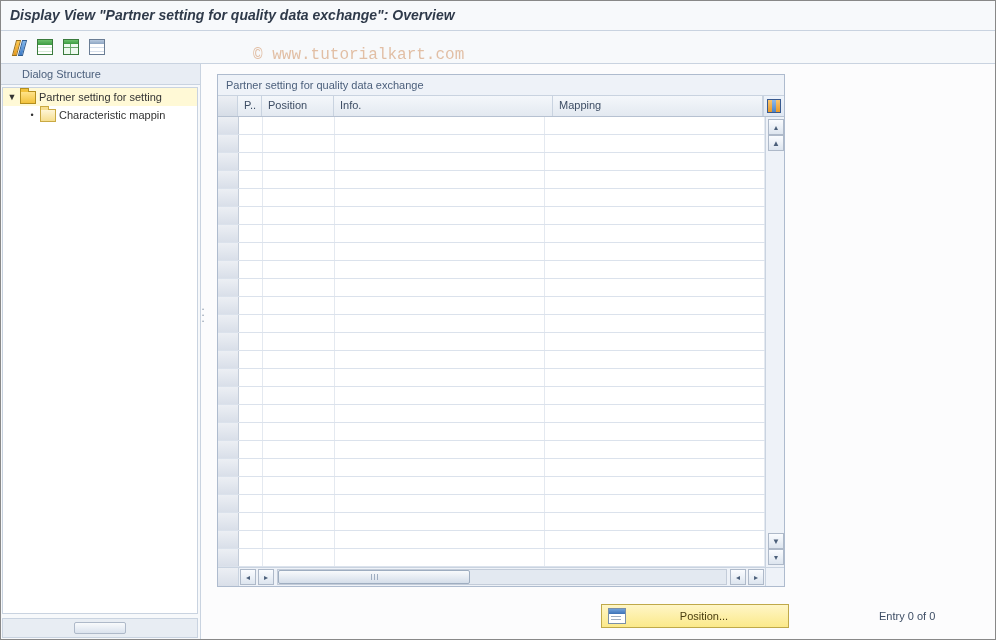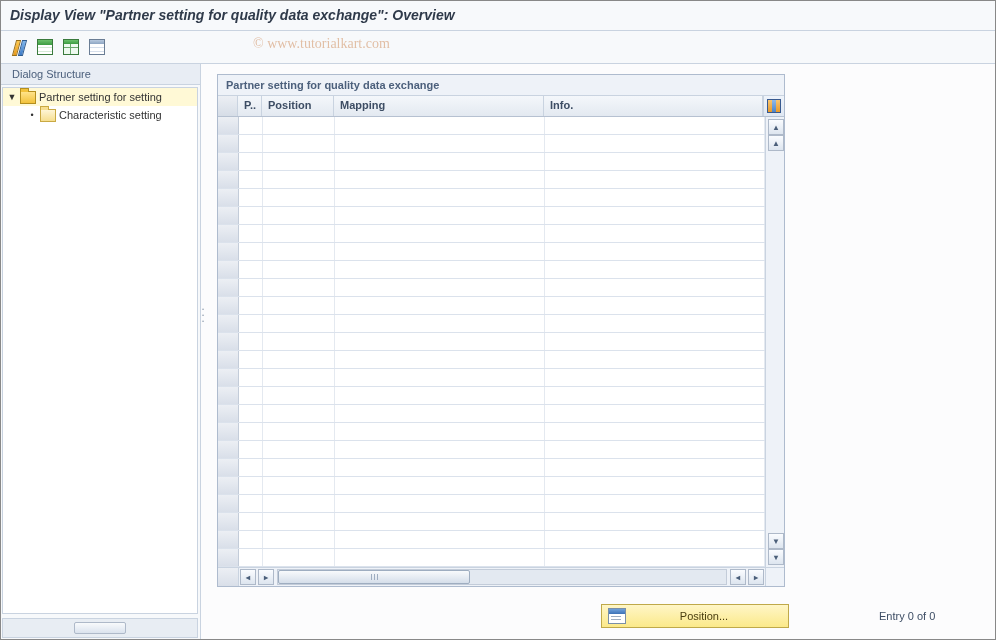--- a/index.html
+++ b/index.html
@@ -53,21 +53,21 @@
     width: 200px;
     flex: none;
     border-right: 1px solid #c9d3e0;
     display: flex;
     flex-direction: column;
     background: #f7f9fb;
   }
   .left-header {
     height: 20px;
     line-height: 20px;
-    padding-left: 12px;
+    padding-left: 22px;
     background: #e8edf4;
     border-bottom: 1px solid #c9d3e0;
     color: #4c607c;
   }
   .tree {
     flex: 1;
     background: #fff;
     border: 1px solid #c9d3e0;
     margin: 2px;
     overflow: hidden;
@@ -144,21 +144,20 @@
   .right {
     flex: 1;
     position: relative;
     padding: 10px 10px 0 16px;
     overflow:hidden;
   }
   .panel {
     width: 566px;
     background: #7f1d1d;
     border: 1px solid #aebbce;
-    font-weight: bold;
   }
   .panel-title {
     height: 20px;
     line-height: 20px;
     padding-left: 8px;
     color: #4c607c;
     background: #eef2f8;
     border-bottom: 1px solid #c9d3e0;
   }
   .grid-wrap { position: relative; }
@@ -298,24 +297,24 @@
       #fff;
     position:relative;
   }
   .pos-btn .ico::after{
     content:""; position:absolute; left:2px; top:7px;
     width:10px; height:5px;
     background:repeating-linear-gradient(#9eadc0 0 1px, transparent 1px 3px);
   }
   .watermark{
     position:absolute;
-    left:253px; top:36px;
-    font-size:14px;
+    left:253px; top:46px;
+    font-size:16px;
     color:rgba(200,120,60,0.45);
-    font-family: Liberation Serif, serif;
+    font-family: Liberation Mono, monospace;
     pointer-events:none;
     white-space:nowrap;
   }
   .outer-border{
     position:absolute; inset:0;
     border:1px solid #888;
     pointer-events:none;
   }
   
   .ico-pencils{width:16px;height:16px;position:relative}
@@ -381,38 +380,38 @@
     <div class="left-header">Dialog Structure</div>
     <div class="tree">
       <div class="tree-row selected">
         <span class="exp">▼</span>
         <span class="folder-open"></span>
         <span>Partner setting for setting</span>
       </div>
       <div class="tree-row child">
         <span class="exp">•</span>
         <span class="folder-closed"></span>
-        <span>Characteristic setting</span>
+        <span>Characteristic mappin</span>
       </div>
     </div>
     <div class="left-hscroll">
         <span class="thumb"></span>
       </div>
   </div>
 
   <div class="right">
     <div class="panel">
       <div class="panel-title">Partner setting for quality data exchange</div>
       <div class="grid-wrap">
         <div class="grid-head">
           <div class="hcell hc-sel"></div>
           <div class="hcell hc-p">P..</div>
           <div class="hcell hc-pn">Position</div>
+          <div class="hcell hc-info">Info.</div>
           <div class="hcell hc-map">Mapping</div>
-          <div class="hcell hc-info">Info.</div>
           <div class="hc-cfg">
               <span class="cfg-icon"></span>
             </div>
         </div>
         <div class="grid-body">
           <div class="rows" id="rows">
               <div class="grow">
                 <div class="sel"></div>
                 <div class="c c-p"></div>
                 <div class="c c-pn"></div>

